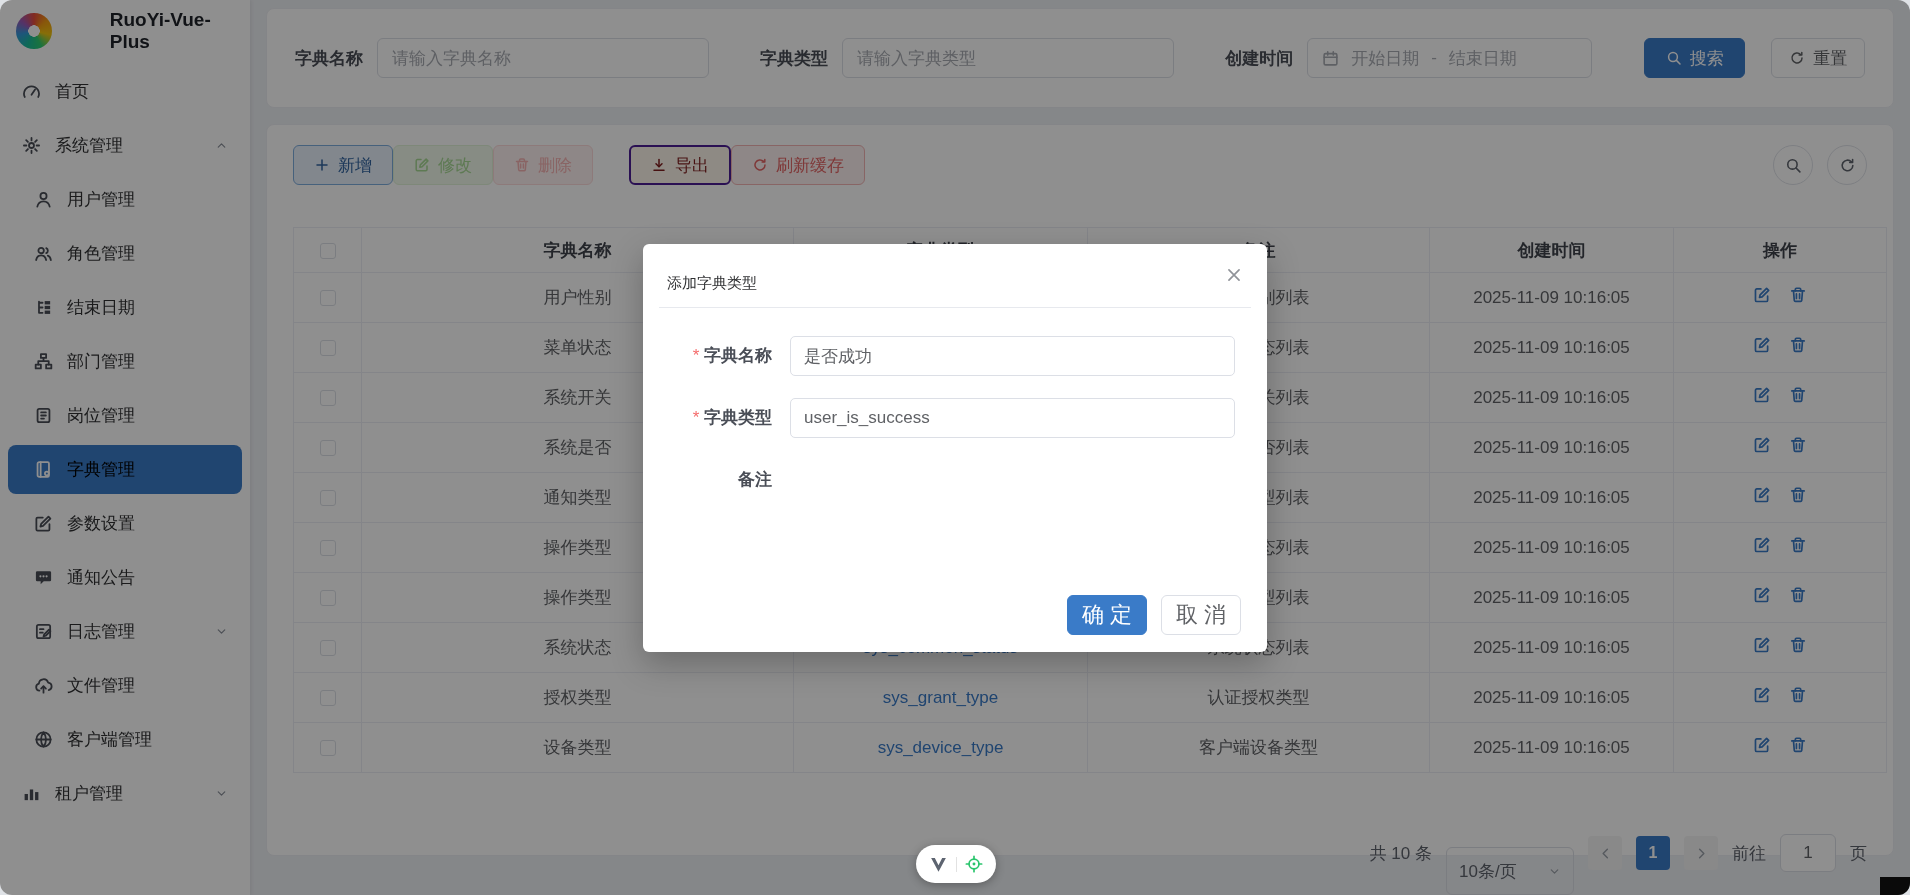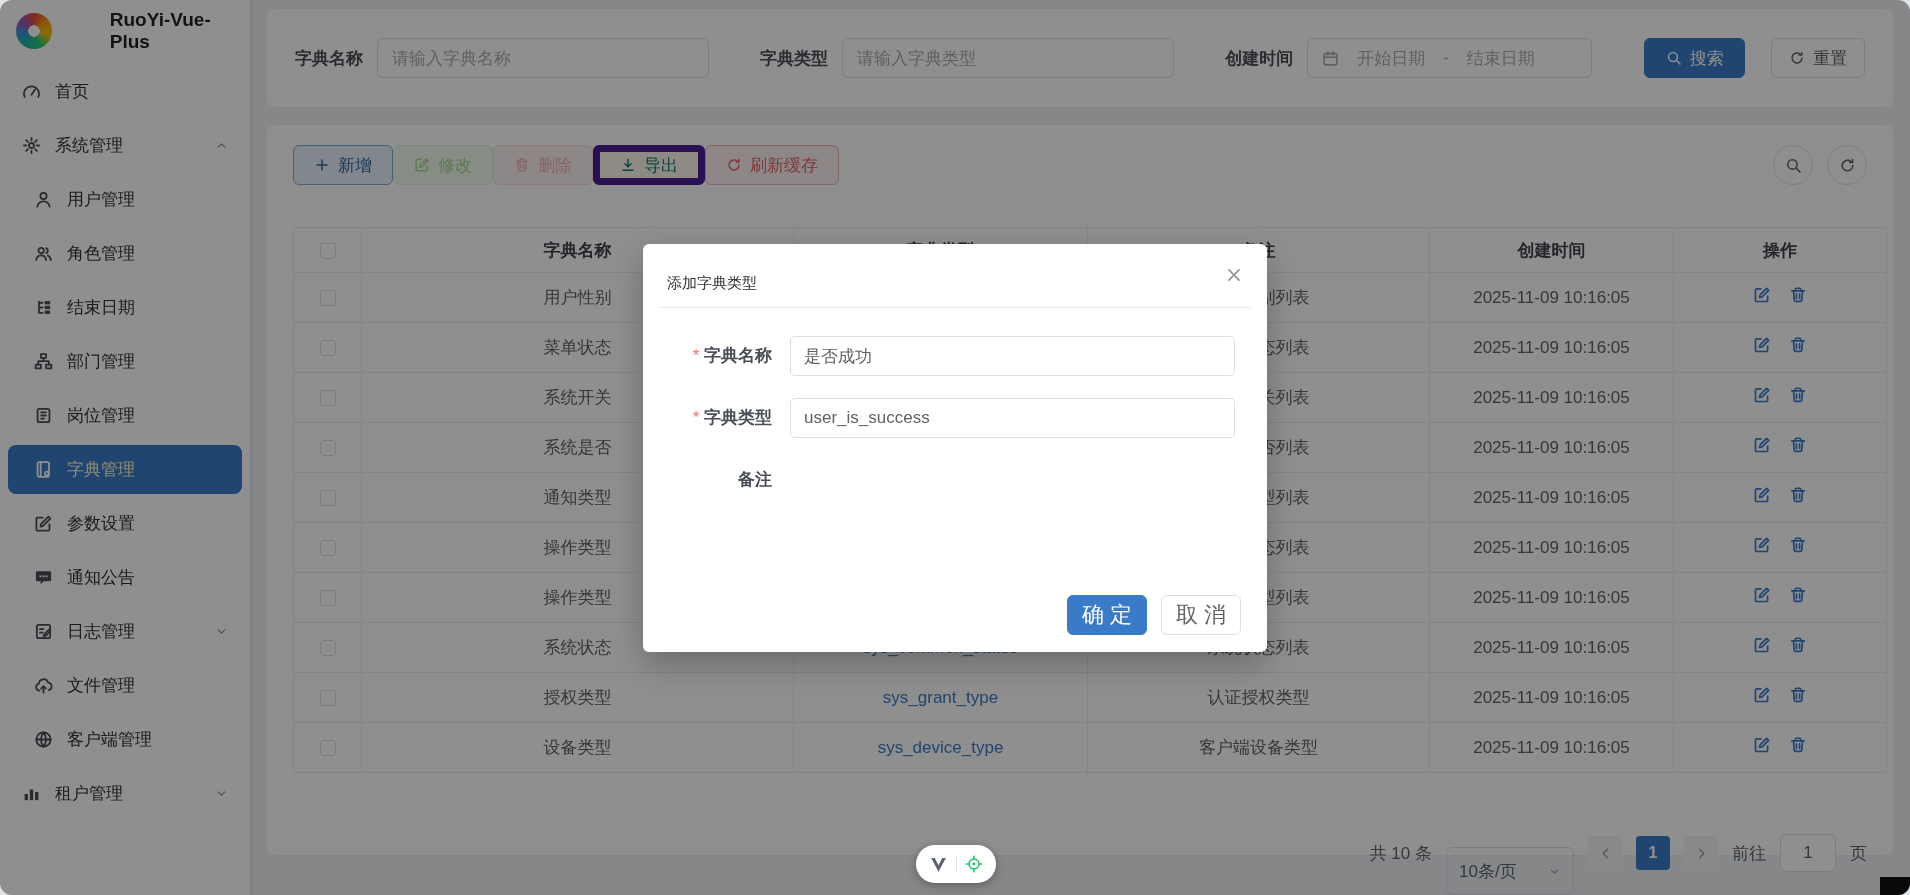--- a/index.html
+++ b/index.html
@@ -18,49 +18,49 @@
   
   .sidebar{position:absolute;left:0;top:0;width:250px;height:895px;background:#fff;box-shadow:1px 0 4px rgba(0,0,0,.08);z-index:1;}
   .brand{display:flex;align-items:center;gap:12px;height:62px;padding-left:16px;}
   .logo{width:36px;height:36px;border-radius:50%;
     background:radial-gradient(circle at 50% 50%, #fff 0 22%, transparent 23%),
     conic-gradient(#e74c3c,#f39c12,#f1c40f,#2ecc71,#1abc9c,#3498db,#9b59b6,#e74c3c);}
   .brand-name{font-size:19px;font-weight:bold;color:#1f2329;margin-left:46px;}
   .side-item{display:flex;align-items:center;height:49px;margin:5px 8px;padding:0 14px;border-radius:8px;color:var(--text-dark);font-size:17px;cursor:pointer;}
   .side-item .s-icon{font-size:19px;color:#4a4e57;margin-right:14px;}
   .side-item.sub{padding-left:26px;}
-  .side-item.active{background:var(--primary);color:#fef9c3;}
+  .side-item.active{background:var(--primary);color:#000000;}
   .side-item.active .s-icon,.side-item.active .s-arrow{color:#fff;}
   .s-label{flex:0 0 auto;}
   .s-arrow{margin-left:auto;font-size:13px;color:#8a8f99;}
 
   
   .main{position:absolute;left:250px;top:0;width:1660px;height:895px;padding:8px 16px;}
   .card{background:#fff;border-radius:8px;border:1px solid #eceef2;}
   .search-card{height:100px;display:flex;align-items:center;padding:0 28px;gap:14px;}
   .f-label{font-size:17px;font-weight:bold;color:#4a4e57;white-space:nowrap;}
   .input{display:flex;align-items:center;height:40px;border:1px solid var(--border);border-radius:6px;background:#fff;padding:0 14px;font-size:17px;color:var(--text);}
   .input .ph{color:var(--placeholder);}
   .w-inp{width:340px;}
   .gap{width:24px;}
-  .date-input{width:292px;gap:18px;color:var(--placeholder);}
+  .date-input{width:292px;gap:12px;color:var(--placeholder);}
   .date-input .icon{font-size:17px;}
   .btn{display:inline-flex;align-items:center;justify-content:center;gap:8px;height:40px;border-radius:6px;font-size:17px;border:1px solid var(--border);background:#fff;color:var(--text);cursor:pointer;white-space:nowrap;}
   .btn .icon{font-size:16px;}
   .btn-primary{background:var(--primary);border-color:var(--primary);color:#fff;width:104px;}
   .btn-reset{width:96px;margin-left:12px;}
   .search-card .btn-primary{margin-left:38px;}
 
   .table-card{margin-top:16px;height:732px;padding:20px 26px;position:relative;}
   .toolbar{display:flex;align-items:center;}
   .btn-plain{height:40px;padding:0 20px;border-radius:6px;}
   .bp-primary{background:#e8f1fb;border:1px solid #7eadde;color:#3264a0;}
   .bp-success{background:#f0f9eb;border:1px solid #e1f3d8;color:#a8d995;}
   .bp-danger-dis{background:#fef0f0;border:1px solid #fbdada;color:#f5b3b3;}
-  .bp-warning{background:#fdf6ec;border:7px solid #4c1d95;color:#0f766e;}
+  .bp-warning{background:#fdf6ec;border:2px solid #4c1d95;color:#7f1d1d;margin-left:36px;}
   .bp-danger{background:#fef0f0;border:1px solid #f2b5b5;color:#e26464;}
   .tool-right{margin-left:auto;display:flex;gap:14px;}
   .circle-btn{width:40px;height:40px;border-radius:50%;border:1px solid #dfe2e8;background:#fff;display:flex;align-items:center;justify-content:center;font-size:17px;color:#5f646d;cursor:pointer;}
 
   table.dict{width:100%;border-collapse:collapse;margin-top:42px;table-layout:fixed;}
   table.dict th,table.dict td{border:1px solid var(--tborder);text-align:center;font-size:17px;color:var(--text);overflow:hidden;white-space:nowrap;}
   table.dict th{height:45px;color:#3f434b;font-weight:bold;}
   table.dict td{height:50px;}
   col.c-cb{width:68px;}col.c-name{width:432px;}col.c-type{width:294px;}col.c-remark{width:342px;}col.c-time{width:244px;}col.c-op{width:213px;}
   .checkbox{display:inline-block;width:16px;height:16px;border:1px solid var(--border);border-radius:3px;background:#fff;vertical-align:middle;cursor:pointer;}

